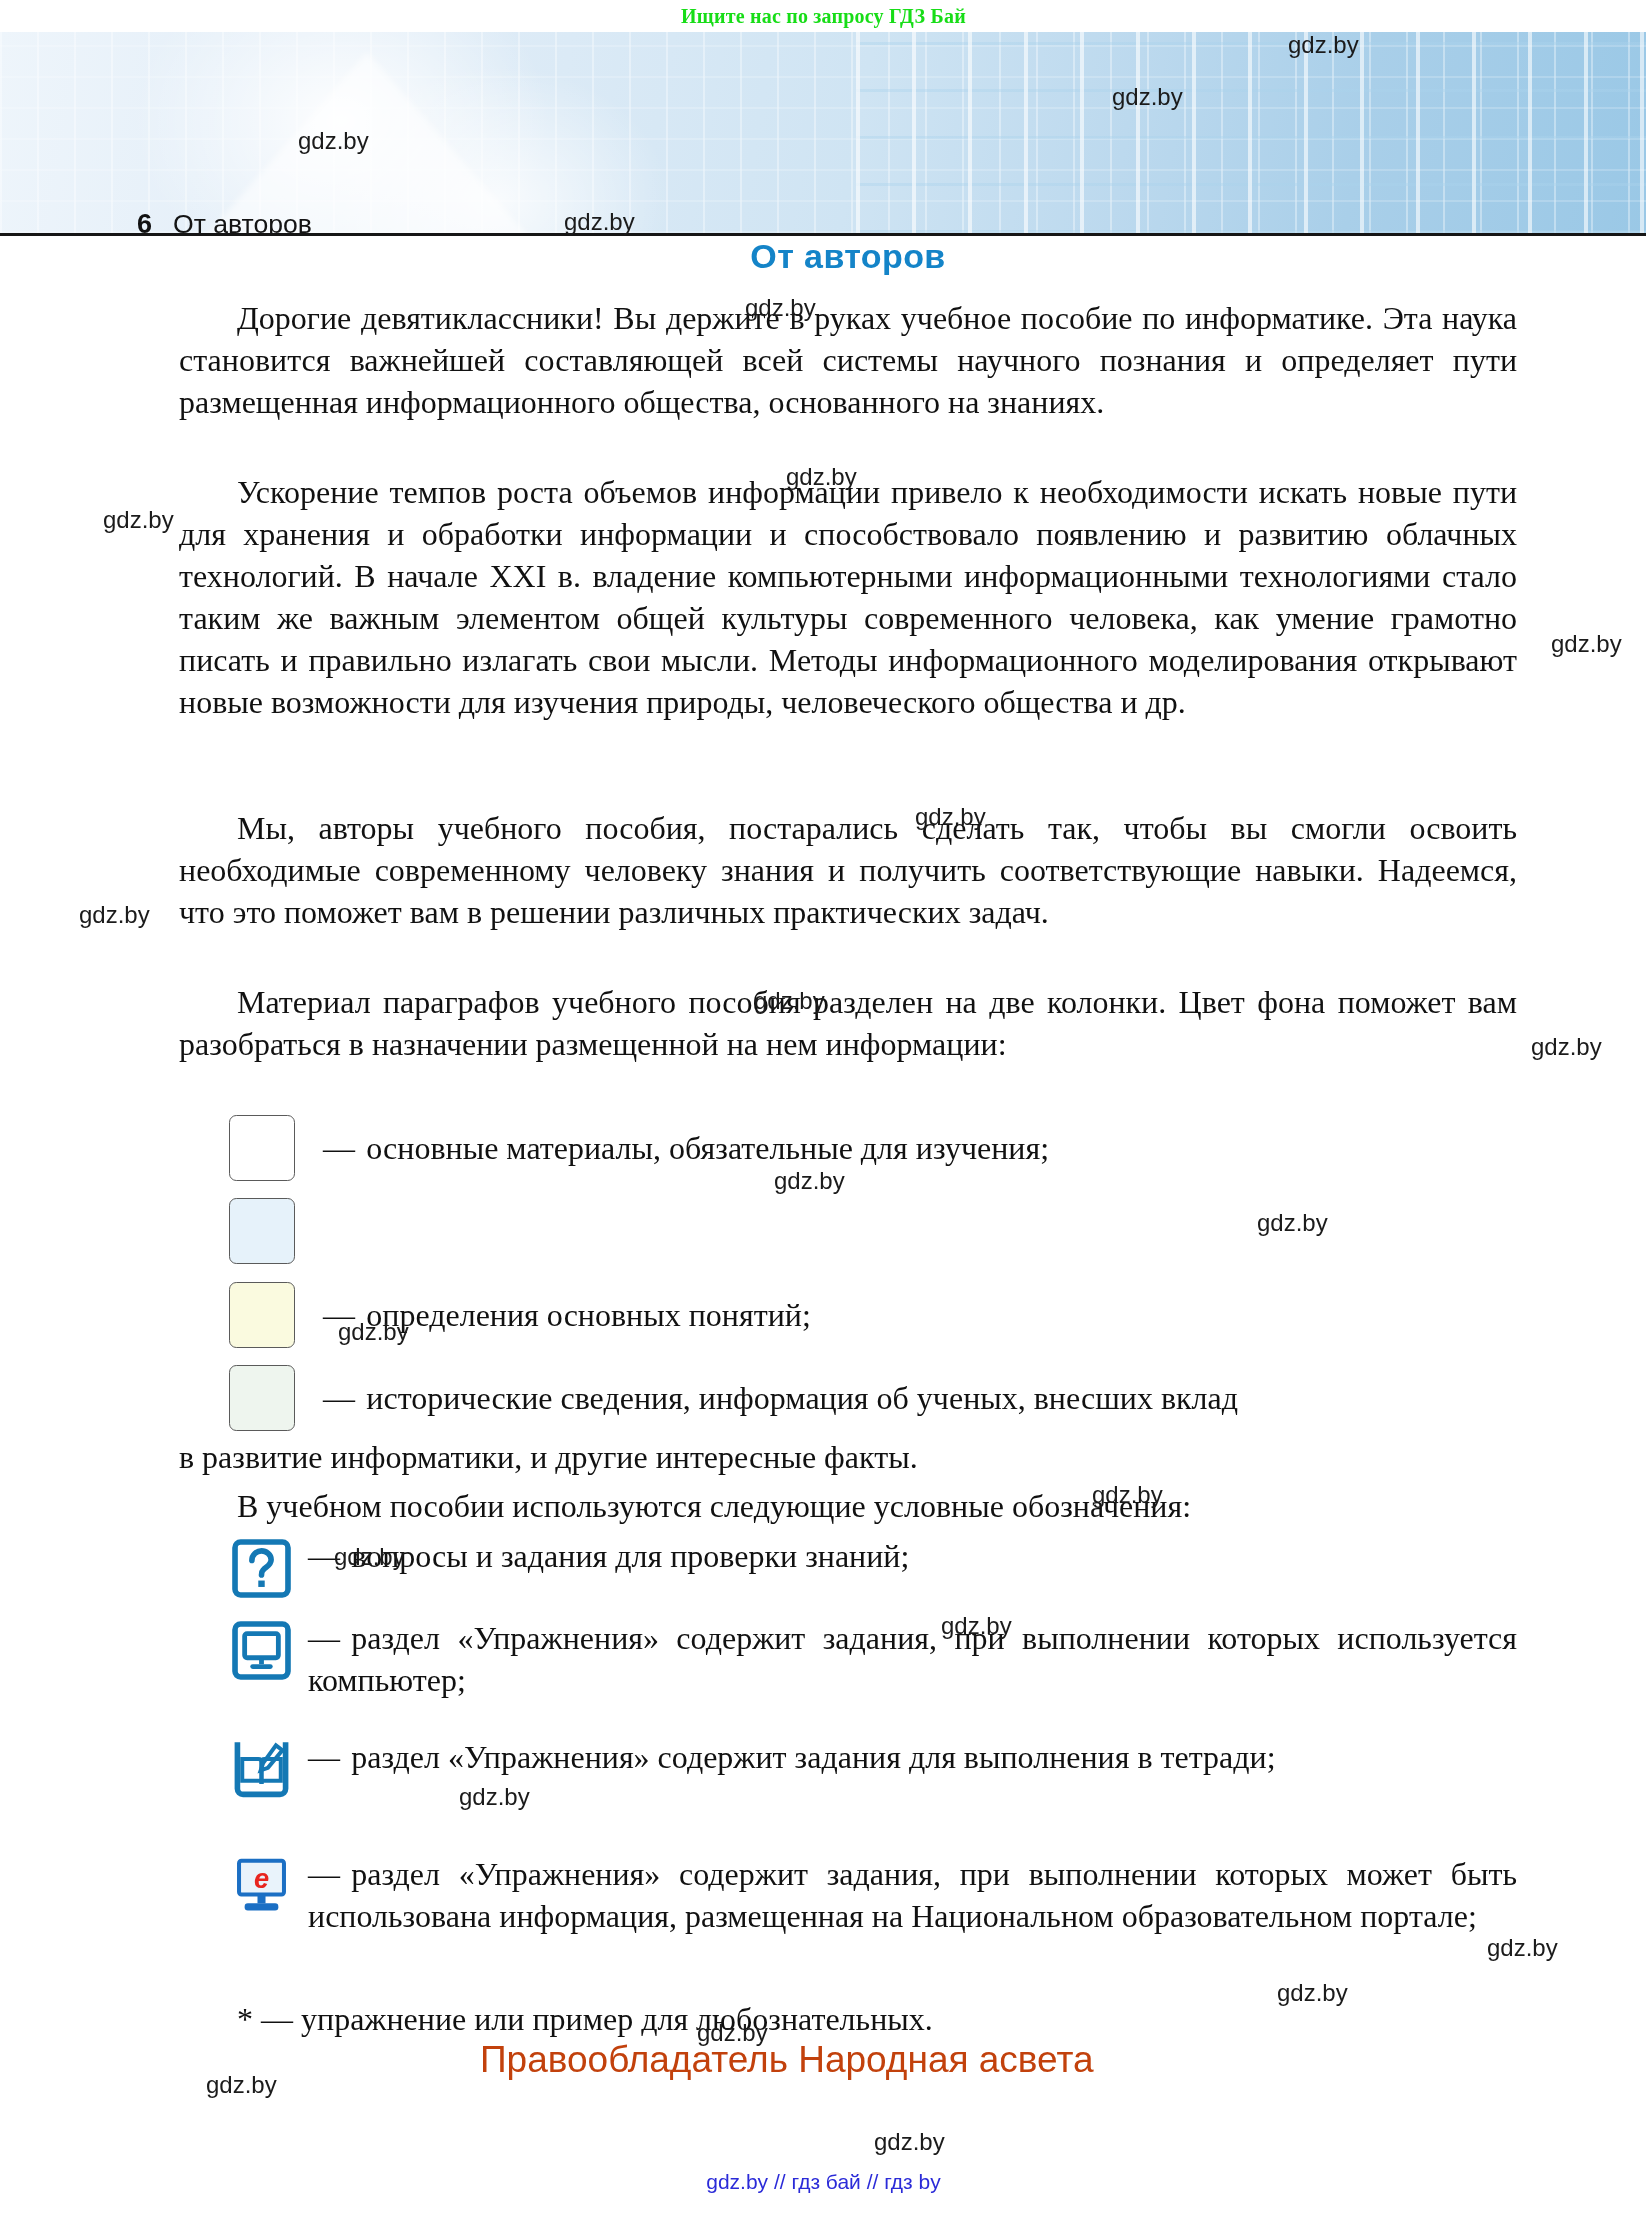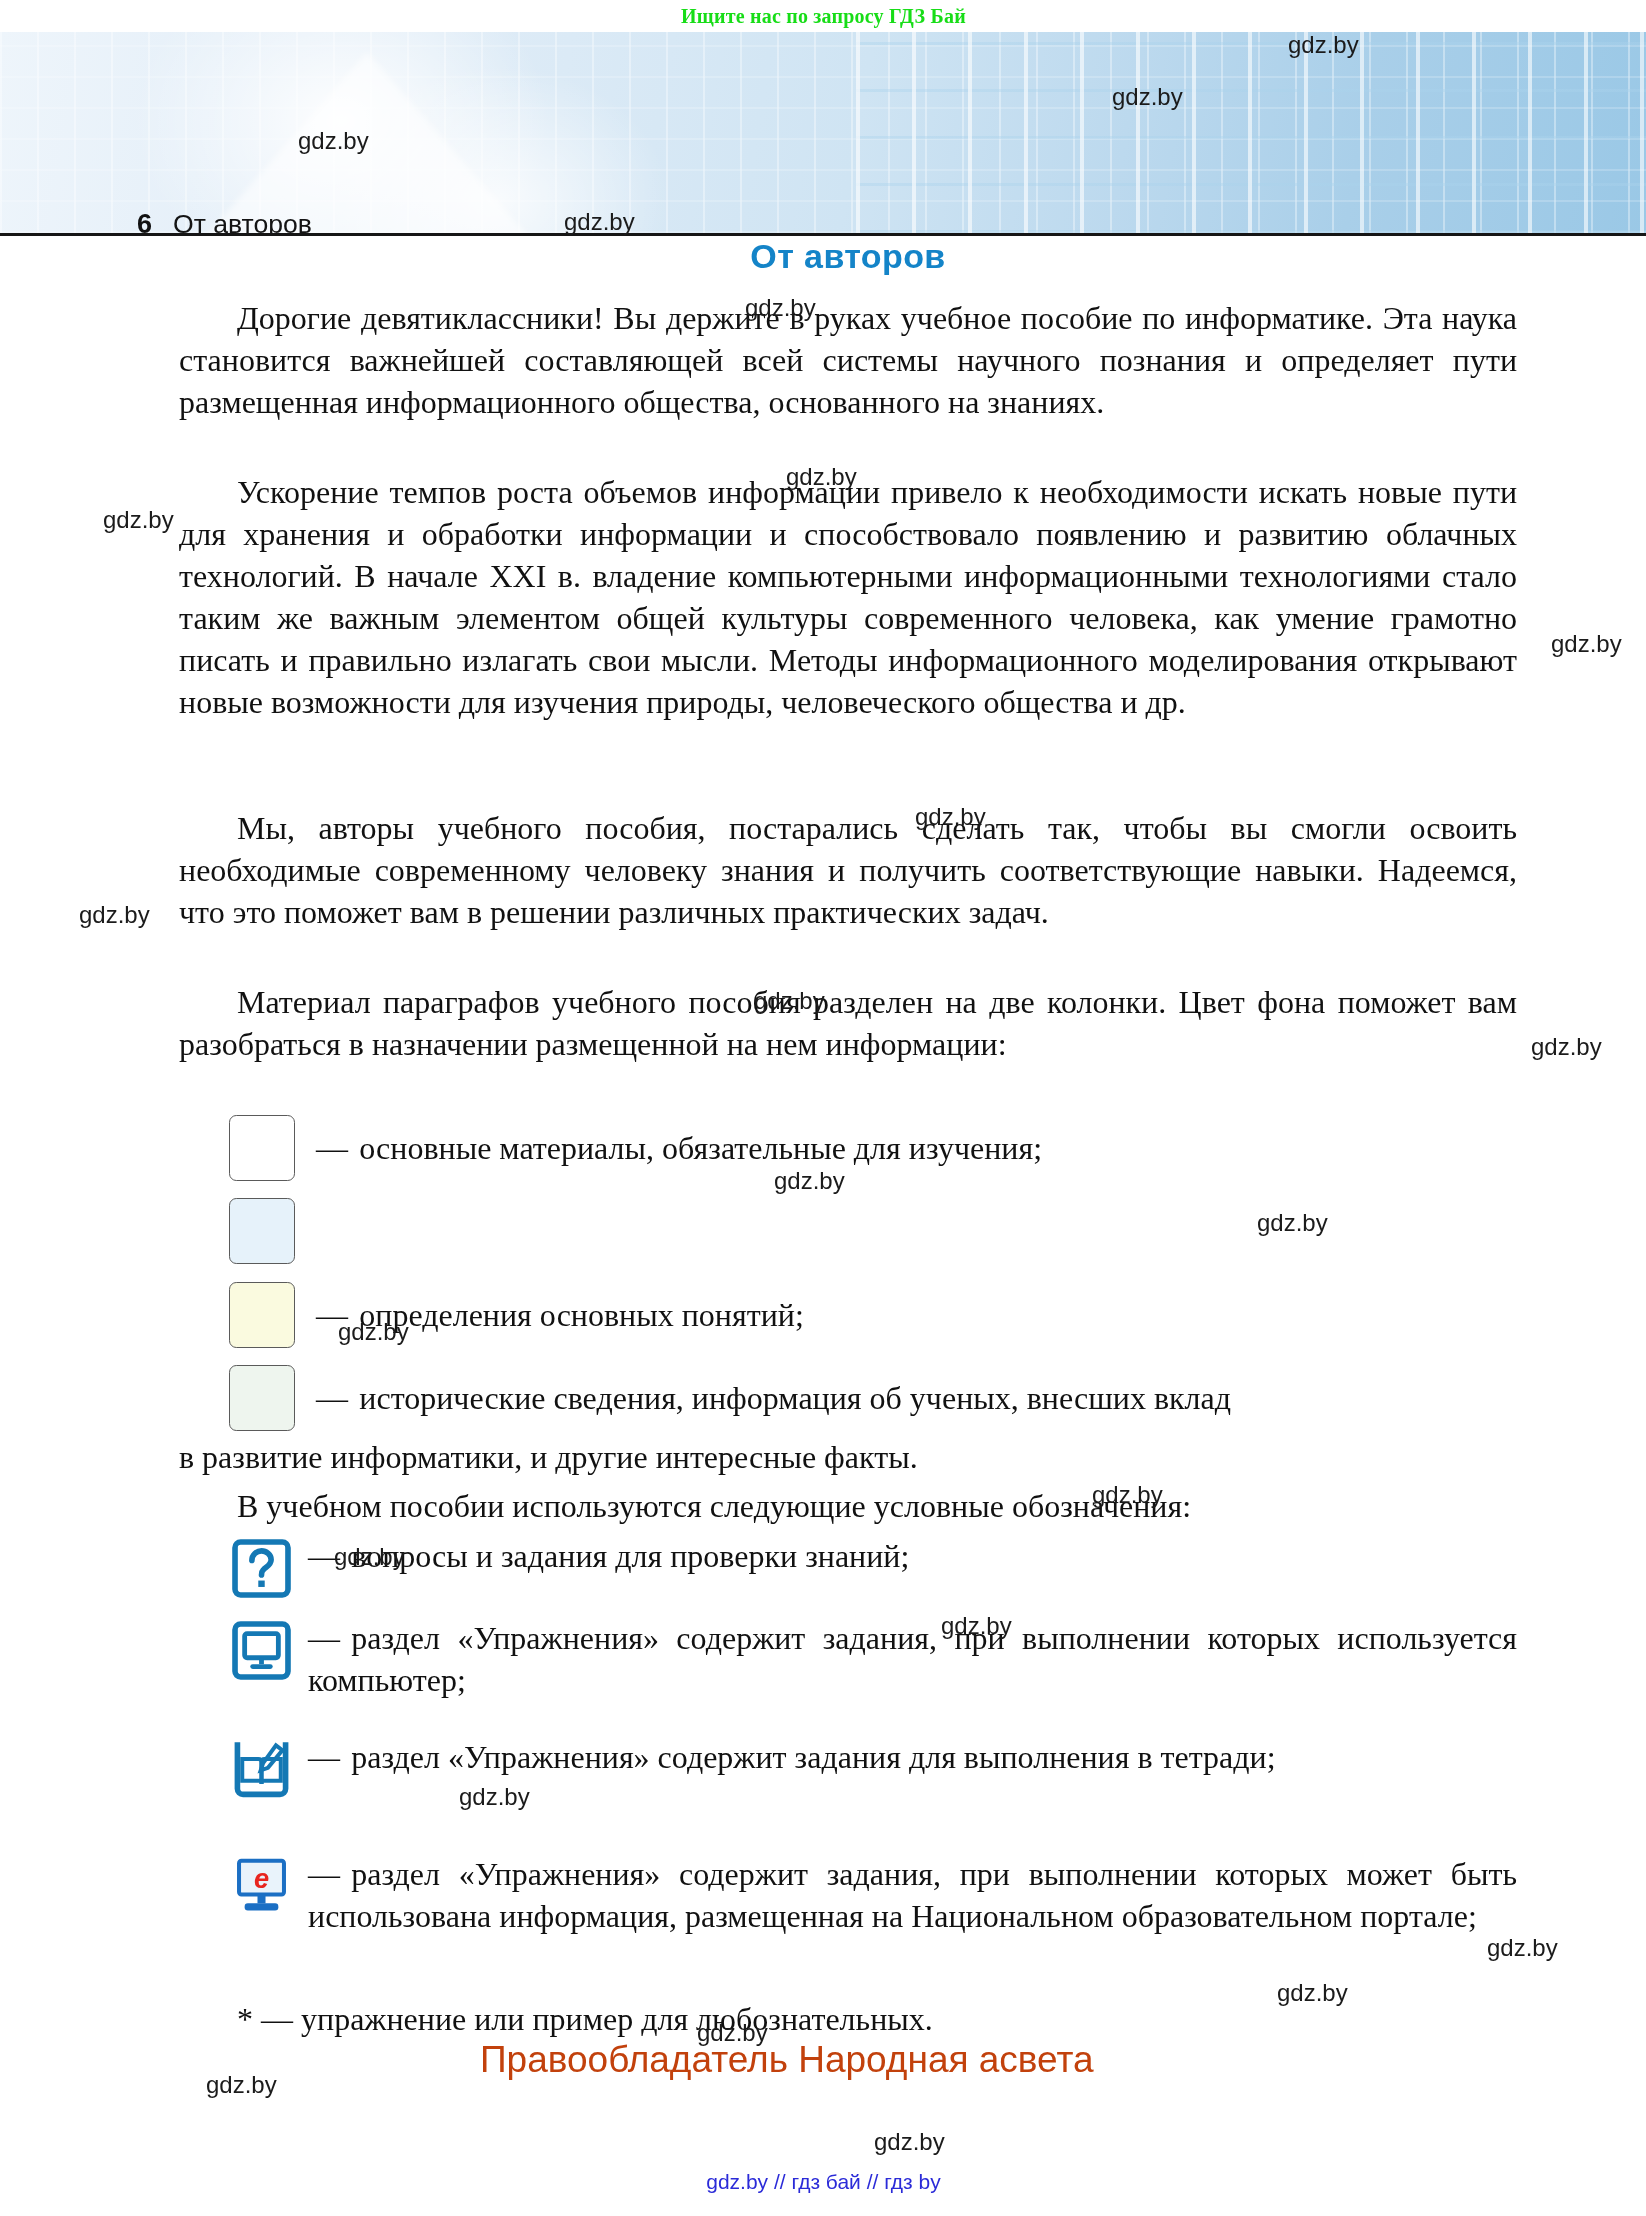--- a/index.html
+++ b/index.html
@@ -94,20 +94,21 @@
     text-indent:58px;
     font-family:"Liberation Serif", serif;
     hyphens:manual;
   }
   p.para.noind{text-indent:0;}
 
   
   .key-row{
     display:flex;align-items:center;
     margin:0;
+    gap:7px;
   }
   .swatch{
     width:64px;height:64px;flex:0 0 64px;
     border:1.2px solid #5a5a5a;border-radius:7.3px;
     margin-left:50px;
   }
   .key-text{
     font-size:32px;line-height:41px;color:#111;
     margin-left:21px;white-space:nowrap;
   }

